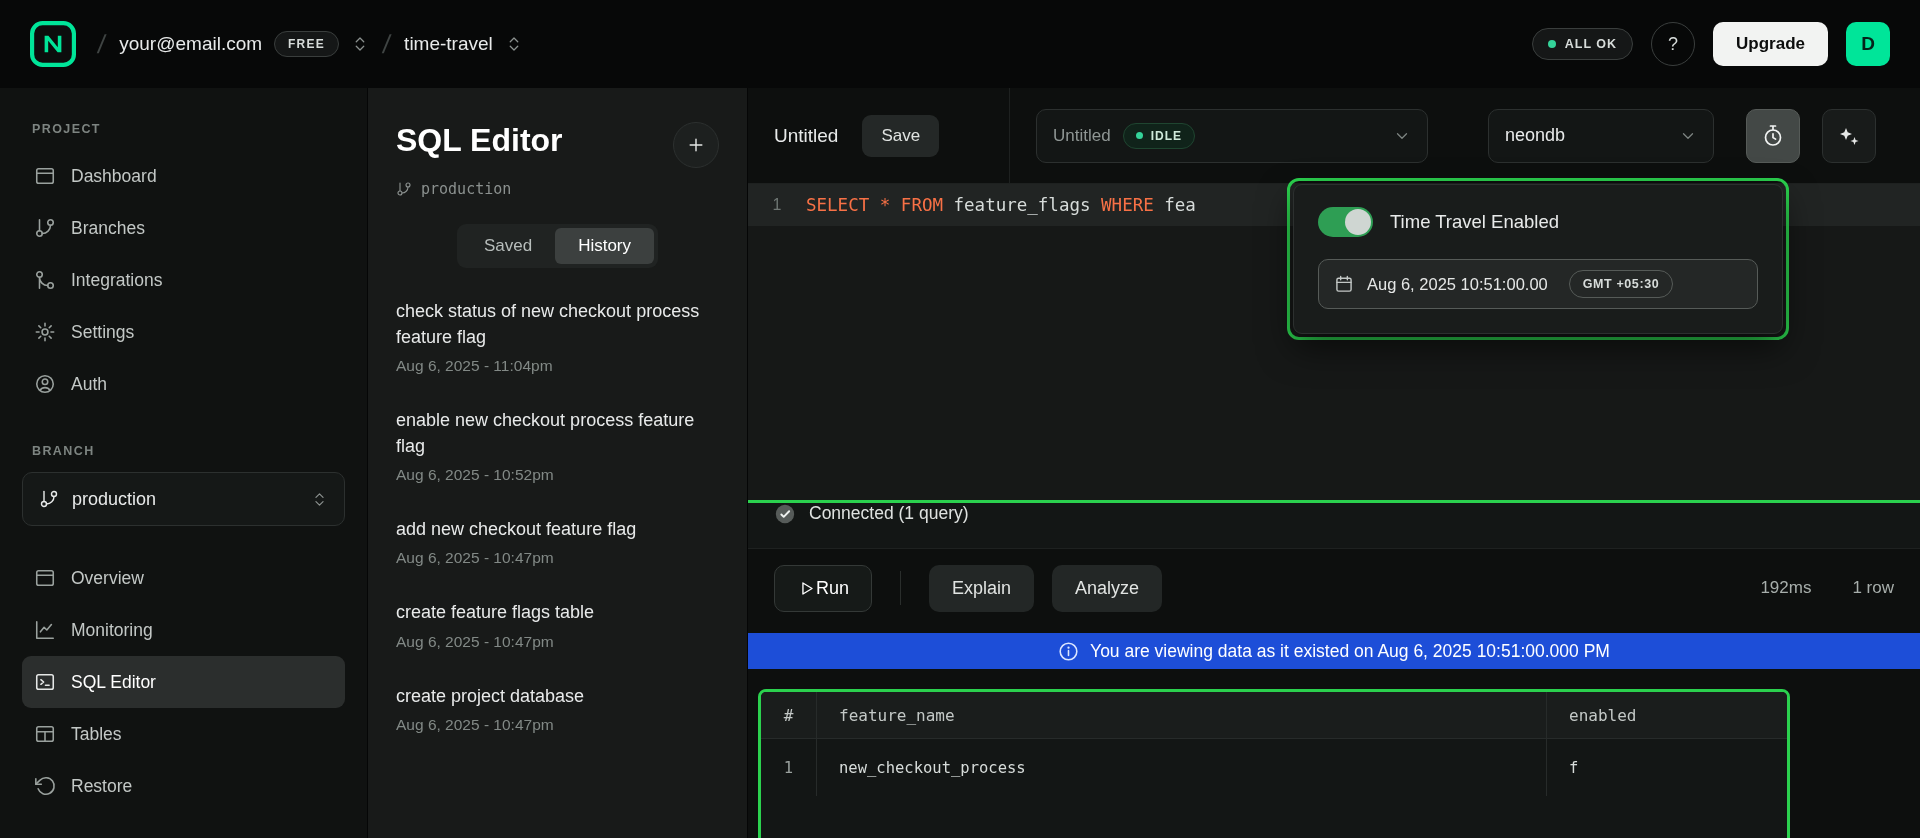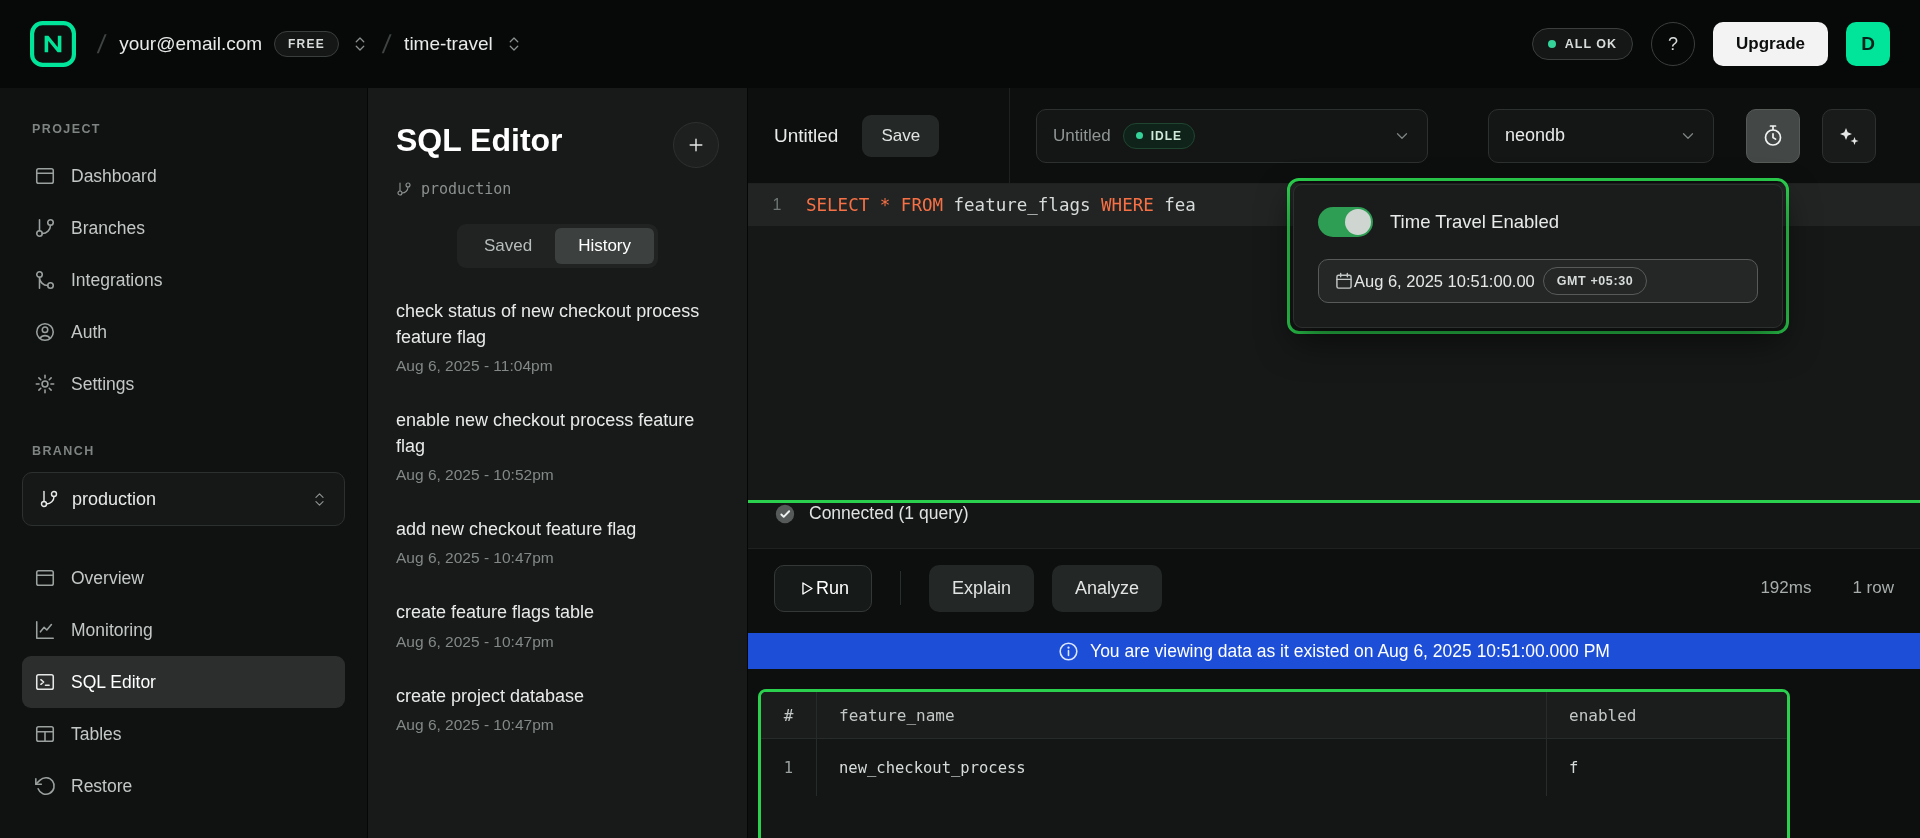--- a/index.html
+++ b/index.html
@@ -97,21 +97,21 @@
   .code-text{font-size:17.5px;white-space:pre;color:#d7dcda;}
   .tok.kw{color:var(--kw-orange);}
 
   
   .tt-popup{position:absolute;top:-6px;left:539px;width:502px;border:3px solid var(--hl-green);border-radius:12px;padding:3px;z-index:5;}
   .tt-inner{background:#191c1b;border:1px solid var(--line);border-radius:9px;padding:22px 24px 24px 24px;box-shadow:0 14px 34px rgba(0,0,0,.55);}
   .tt-row{display:flex;align-items:center;gap:17px;}
   .toggle{width:55px;height:30px;border-radius:999px;background:var(--toggle-green);position:relative;cursor:pointer;flex-shrink:0;}
   .toggle .knob{position:absolute;top:2px;right:2px;width:26px;height:26px;border-radius:50%;background:#cfd6d2;}
   .tt-label{font-size:18.5px;color:var(--txt);}
-  .dt-input{margin-top:22px;height:44px;background:#242726;border:1px solid #565b58;border-radius:10px;display:flex;align-items:center;padding:0 10px 0 15px;cursor:pointer;}
+  .dt-input{margin-top:22px;height:50px;background:#242726;border:1px solid #565b58;border-radius:10px;display:flex;align-items:center;gap:13px;padding:0 10px 0 15px;cursor:pointer;}
   .dt-input .icon{color:#c3c8c6;}
   .dt-text{font-size:16.5px;color:#e5e7e6;}
   .tz-pill{margin-left:8px;border:1px solid #565b58;border-radius:999px;padding:6px 13px;font-size:12.5px;font-weight:700;letter-spacing:.6px;color:#d7dcda;}
 
   
   .green-line{height:3px;background:var(--hl-green);}
   .connected-bar{height:46px;background:#131615;display:flex;align-items:flex-start;gap:13px;padding:0 26px;font-size:17.5px;color:#dfe2e0;border-bottom:1px solid var(--line2);}
   .actions{height:78px;display:flex;align-items:center;padding:0 26px;gap:18px;background:var(--bg3);}
   .run-btn{display:flex;align-items:center;background:#161a18;border:1px solid #343937;border-radius:10px;padding:12px 22px;font-size:18px;color:#fff;cursor:pointer;font-family:inherit;}
   .v-div{width:1px;height:34px;background:#2a2e2c;margin:0 10px;}
@@ -205,35 +205,35 @@
             <circle cx="18" cy="18" r="3"></circle>
             <circle cx="6" cy="6" r="3"></circle>
             <path d="M6 21V9a9 9 0 0 0 9 9"></path>
           </svg>
       </span>
       <span>Integrations</span>
     </div>
     <div class="side-item">
       <span class="icon">
         <svg width="22" height="22" viewBox="0 0 24 24">
+            <circle cx="12" cy="12" r="3.2"></circle>
+            <path d="M12 2.5v3M12 18.5v3M2.5 12h3M18.5 12h3M5.3 5.3l2.1 2.1M16.6 16.6l2.1 2.1M18.7 5.3l-2.1 2.1M7.4 16.6l-2.1 2.1"></path>
+          </svg>
+      </span>
+      <span>Settings</span>
+    </div>
+    <div class="side-item">
+      <span class="icon">
+        <svg width="22" height="22" viewBox="0 0 24 24">
             <circle cx="12" cy="12" r="9"></circle>
             <circle cx="12" cy="9.5" r="3"></circle>
             <path d="M6.5 19a6.5 6.5 0 0 1 11 0"></path>
           </svg>
       </span>
       <span>Auth</span>
-    </div>
-    <div class="side-item">
-      <span class="icon">
-        <svg width="22" height="22" viewBox="0 0 24 24">
-            <circle cx="12" cy="12" r="3.2"></circle>
-            <path d="M12 2.5v3M12 18.5v3M2.5 12h3M18.5 12h3M5.3 5.3l2.1 2.1M16.6 16.6l2.1 2.1M18.7 5.3l-2.1 2.1M7.4 16.6l-2.1 2.1"></path>
-          </svg>
-      </span>
-      <span>Settings</span>
     </div>
 
     <div class="branch-section">
       <div class="section-label">BRANCH</div>
       <div class="branch-select">
         <span class="icon">
           <svg width="20" height="20" viewBox="0 0 24 24">
               <path d="M6 3v12"></path>
               <circle cx="6" cy="18" r="3"></circle>
               <circle cx="18" cy="6" r="3"></circle>

